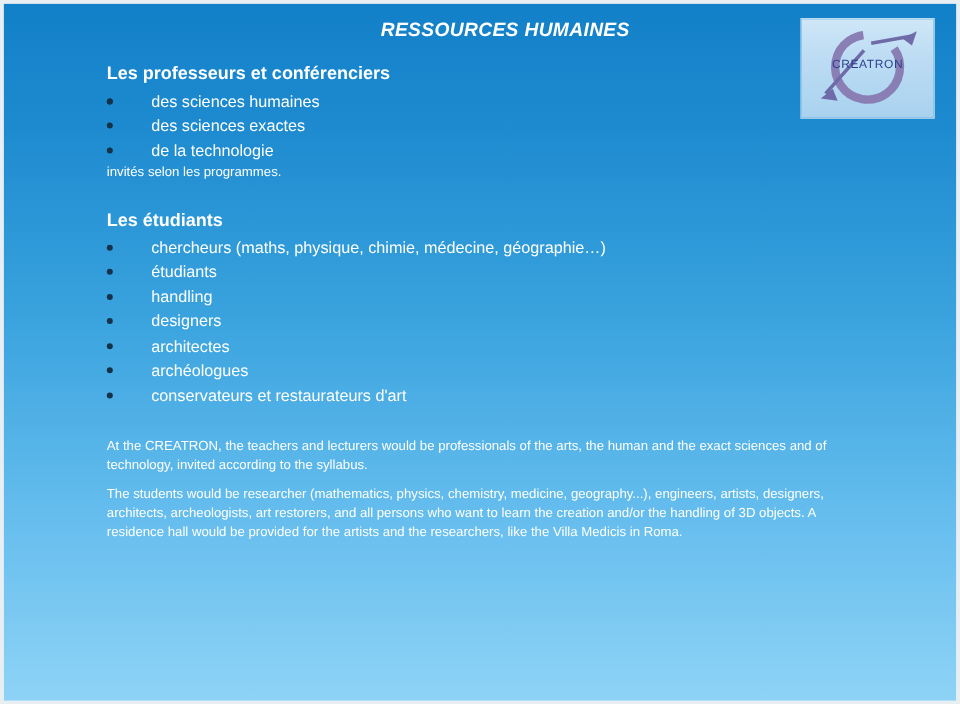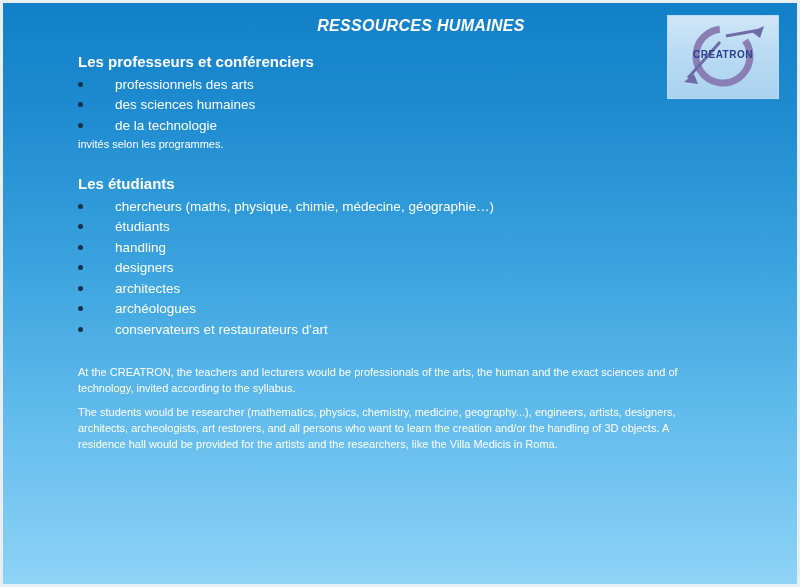--- a/index.html
+++ b/index.html
@@ -48,27 +48,27 @@
   .logo svg {
     display: block;
   }
   .logo-text {
     position: absolute;
     left: 0;
     top: 33px;
     width: 100%;
     text-align: center;
     font-size: 10px;
-    font-weight: bold;
+    font-weight: normal;
     color: #2b3f8f;
     letter-spacing: 0.5px;
   }
   .content {
     position: absolute;
-    left: 75px;
+    left: 86px;
     top: 48px;
     right: 80px;
   }
   h2.section {
     margin: 0;
     font-size: 15px;
     font-weight: bold;
     color: #ffffff;
     line-height: 1.45;
   }
@@ -124,22 +124,23 @@
       <polygon points="96,10 84,16 92,22" fill="#6f6aa8"></polygon>
       <polygon points="16,66 26,58 30,68" fill="#6f6aa8"></polygon>
     </svg>
     <div class="logo-text">CREATRON</div>
   </div>
 
   <div class="content">
 
     <h2 class="section">Les professeurs et conférenciers</h2>
     <ul class="bullets">
-      <li><span class="dot"></span><span>professionnels des arts</span></li>
+      <li><span class="dot"></span></li>
       <li><span class="dot"></span><span>des sciences humaines</span></li>
+      <li><span class="dot"></span><span>des sciences exactes</span></li>
       <li><span class="dot"></span><span>de la technologie</span></li>
     </ul>
     <p class="para">invités selon les programmes.</p>
 
     <div class="gap-md"></div>
 
     <h2 class="section">Les étudiants</h2>
     <ul class="bullets">
       <li><span class="dot"></span><span>chercheurs (maths, physique, chimie, médecine, géographie…)</span></li>
       <li><span class="dot"></span><span>étudiants</span></li>

